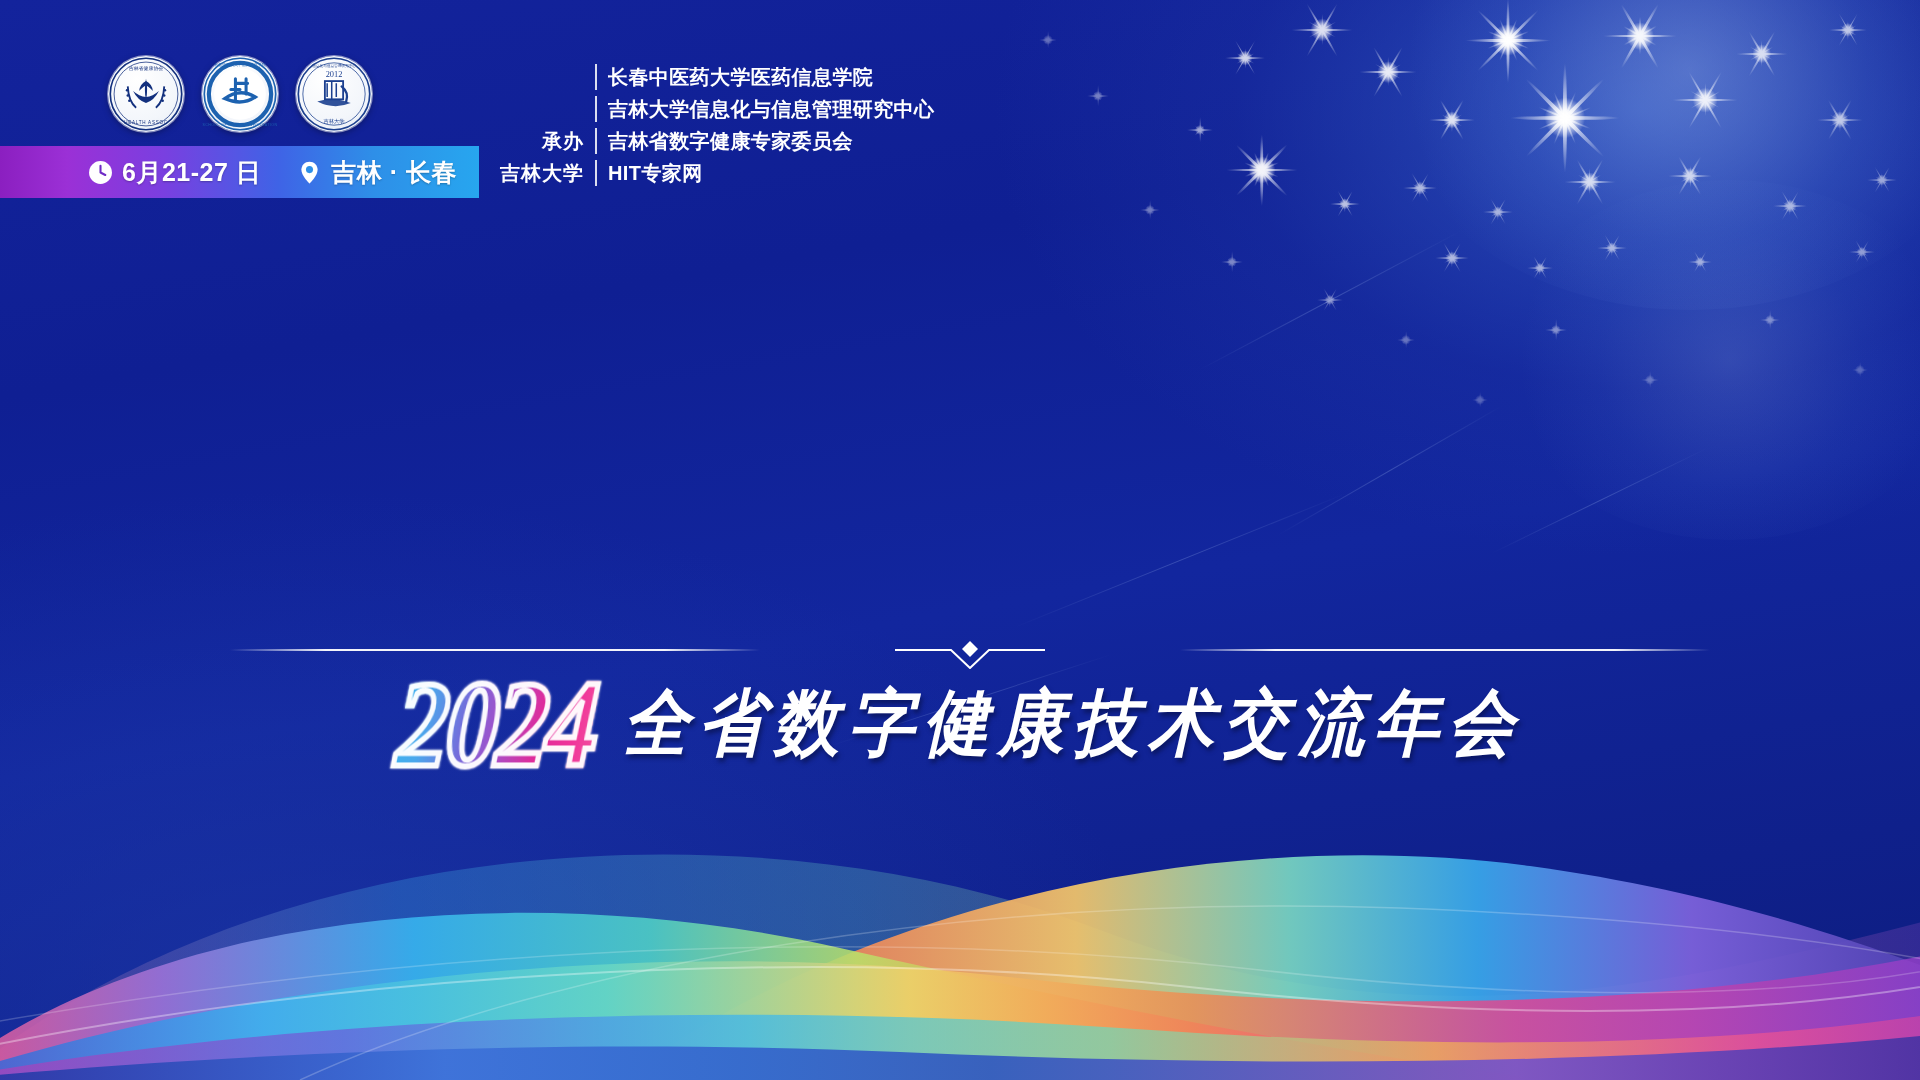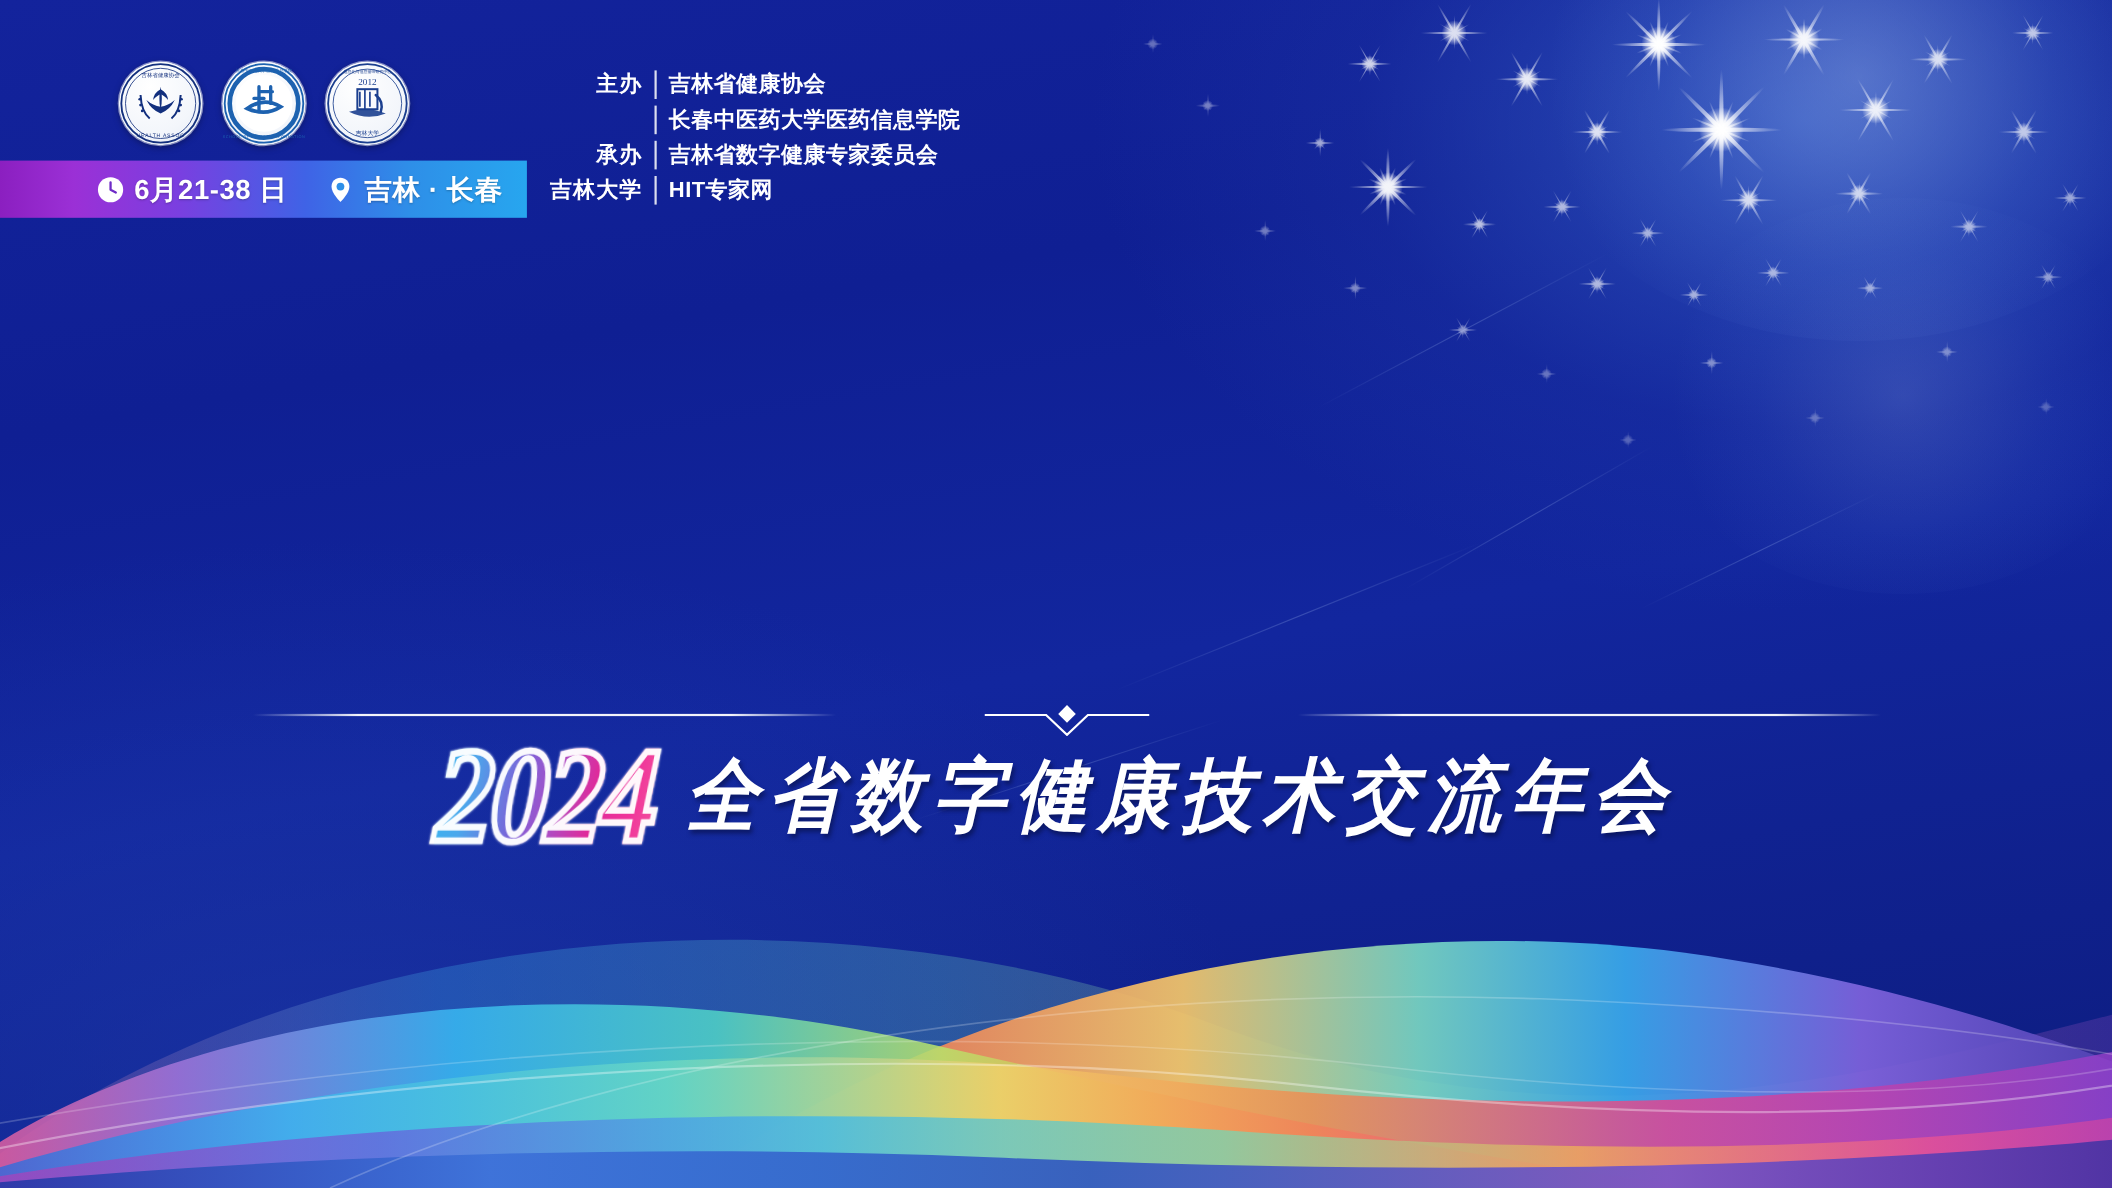--- a/index.html
+++ b/index.html
@@ -467,44 +467,44 @@
 
   <div id="datebar">
     <div class="inner">
       <div class="dbitem">
         <span class="circicon">
           <svg viewBox="0 0 24 24" aria-hidden="true">
             <circle cx="12" cy="12" r="11" fill="#ffffff"></circle>
             <path d="M12 5.5 L12 12 L16.6 14.4" fill="none" stroke="#6e2bc6" stroke-width="2" stroke-linecap="round" stroke-linejoin="round"></path>
           </svg>
         </span>
-        <span class="dbtext">6月21-38 日</span>
+        <span class="dbtext">6月21-27 日</span>
       </div>
       <div class="dbitem" style="margin-left:22px;">
         <span class="circicon">
           <svg viewBox="0 0 24 24" aria-hidden="true">
             <path d="M12 1.6 C7.6 1.6 4.2 5 4.2 9.3 C4.2 15.1 12 22.6 12 22.6 C12 22.6 19.8 15.1 19.8 9.3 C19.8 5 16.4 1.6 12 1.6 Z" fill="#ffffff"></path>
             <circle cx="12" cy="9.2" r="3.4" fill="#2e8fe8"></circle>
           </svg>
         </span>
         <span class="dbtext">吉林 · 长春</span>
       </div>
     </div>
   </div>
 
   <div id="orgblock">
-    <div class="orgrow">
-      <span class="orglabel">主办</span>
-      <span class="orgbar"></span>
-      <span class="orgtext">吉林省健康协会</span>
-    </div>
     <div class="orgrow nolabel">
       <span class="orglabel"></span>
       <span class="orgbar"></span>
       <span class="orgtext">长春中医药大学医药信息学院</span>
+    </div>
+    <div class="orgrow nolabel">
+      <span class="orglabel"></span>
+      <span class="orgbar"></span>
+      <span class="orgtext">吉林大学信息化与信息管理研究中心</span>
     </div>
     <div class="orgrow">
       <span class="orglabel">承办</span>
       <span class="orgbar"></span>
       <span class="orgtext">吉林省数字健康专家委员会</span>
     </div>
     <div class="orgrow">
       <span class="orglabel">吉林大学</span>
       <span class="orgbar"></span>
       <span class="orgtext">HIT专家网</span>

